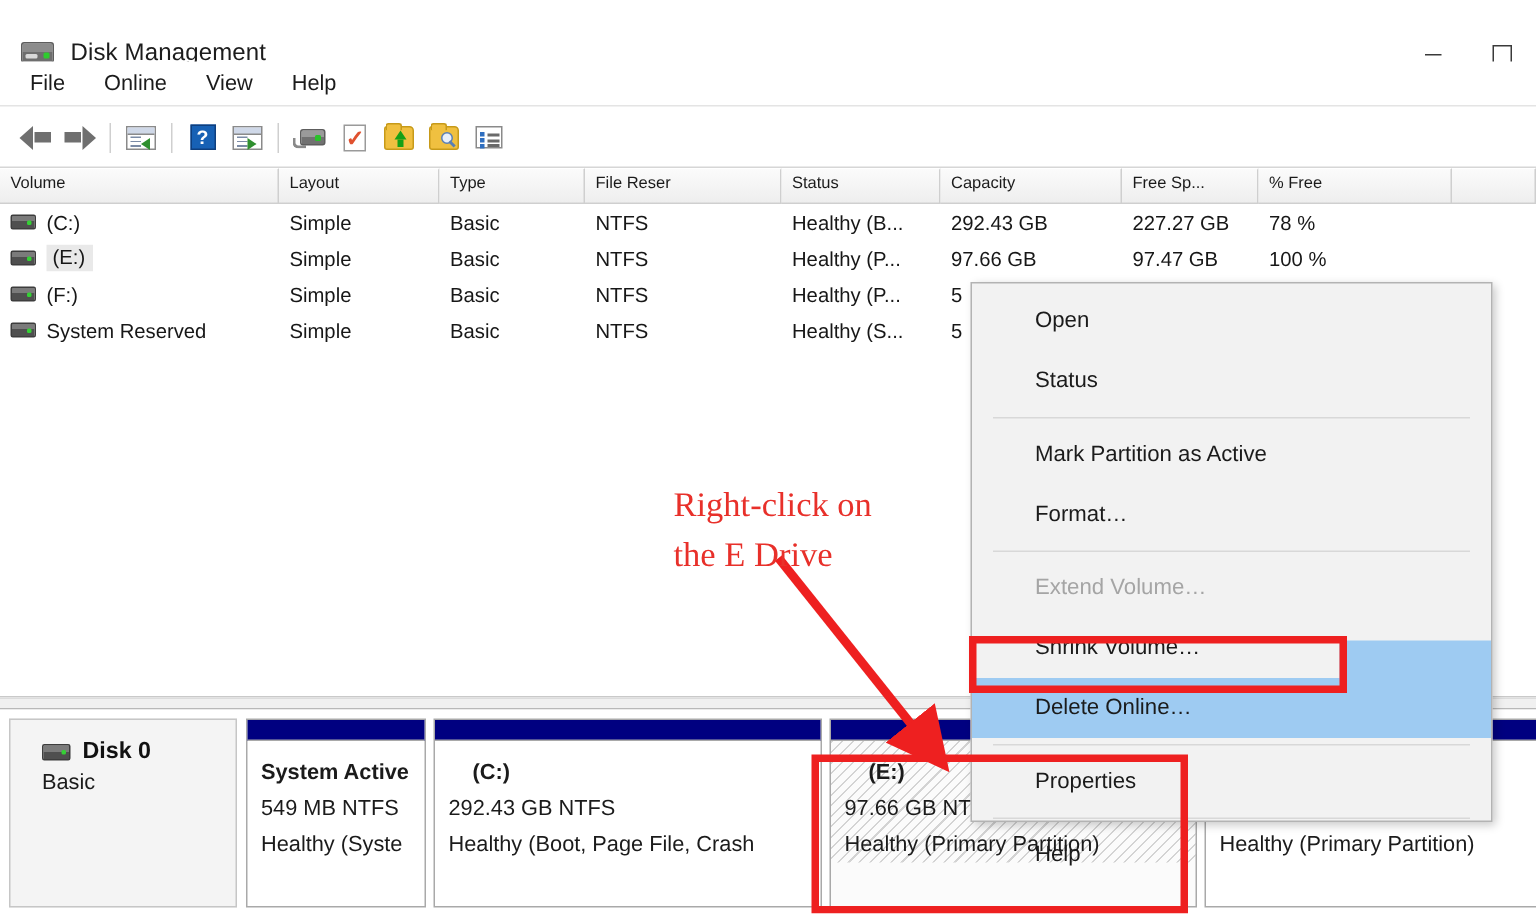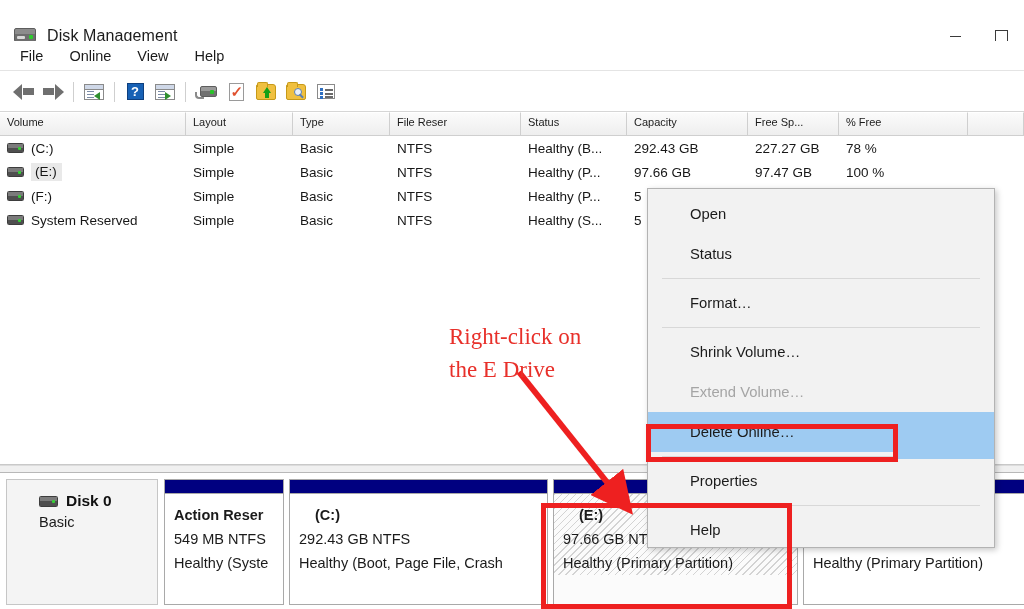--- a/index.html
+++ b/index.html
@@ -181,21 +181,21 @@
   }
 
   
   .disk-pane {
     position:absolute; left:0; top:473px; width:1024px; height:136px;
     background:#ffffff; padding:6px 0 0 6px;
   }
   .disk-row { display:flex; height:126px; }
   .disk-info {
     width:152px; height:126px; border:1px solid #c6c6c6; background:#f4f4f4;
-    padding:12px 0 0 32px; flex:none;
+    padding:12px 0 0 21px; flex:none;
   }
   .disk-info .dl { font-size:14.5px; color:#1b1b1b; line-height:25px; }
   .disk-title { display:flex; align-items:center; font-weight:bold; font-size:15.5px; color:#111; }
   .disk-title .vol-icon { width:19px; height:11px; margin-right:8px; }
   .parts { display:flex; flex:1; height:126px; }
   .part { border:1px solid #a9a9a9; margin-left:5px; background:#ffffff; position:relative; }
   .part:first-child { margin-left:6px; }
   .part .bar { height:14px; background:#000080; border-bottom:1px solid #a9a9a9; }
   .part .body { padding:9px 0 0 9px; }
   .part .pl { font-size:14.5px; color:#1b1b1b; line-height:24px; white-space:nowrap; }
@@ -393,21 +393,21 @@
         <div class="disk-title">
           <span class="vol-icon"></span>
           <span>Disk 0</span>
         </div>
         <div class="dl">Basic</div>
       </div>
       <div class="parts">
         <div class="part" style="width:120px">
           <div class="bar"></div>
           <div class="body">
-            <div class="pl b" style="padding-left:0">Action Reser</div>
+            <div class="pl b" style="padding-left:0">System Active</div>
             <div class="pl">549 MB NTFS</div>
             <div class="pl">Healthy (Syste</div>
           </div>
         </div>
         <div class="part" style="width:259px">
           <div class="bar"></div>
           <div class="body">
             <div class="pl b">(C:)</div>
             <div class="pl">292.43 GB NTFS</div>
             <div class="pl">Healthy (Boot, Page File, Crash</div>
@@ -430,24 +430,25 @@
           </div>
         </div>
       </div>
     </div>
   </div>
 
   <div class="ctxmenu">
     <div class="ctx-item">Open</div>
     <div class="ctx-item">Status</div>
     <div class="ctx-sep"></div>
+    <div class="ctx-item">Mark Partition as Active</div>
     <div class="ctx-item">Format…</div>
     <div class="ctx-sep"></div>
+    <div class="ctx-item disabled">Extend Volume…</div>
     <div class="ctx-item">Shrink Volume…</div>
-    <div class="ctx-item disabled">Extend Volume…</div>
     <div class="ctx-item highlight">Delete Online…</div>
     <div class="ctx-sep"></div>
     <div class="ctx-item">Properties</div>
     <div class="ctx-sep"></div>
     <div class="ctx-item">Help</div>
   </div>
 
   <div style="position:absolute;left:893px;top:427px;width:101px;height:32px;background:#9ecbf2;z-index:41"></div>
 
   <div class="annot-box" style="left:646px;top:424px;width:252px;height:38px;"></div>

